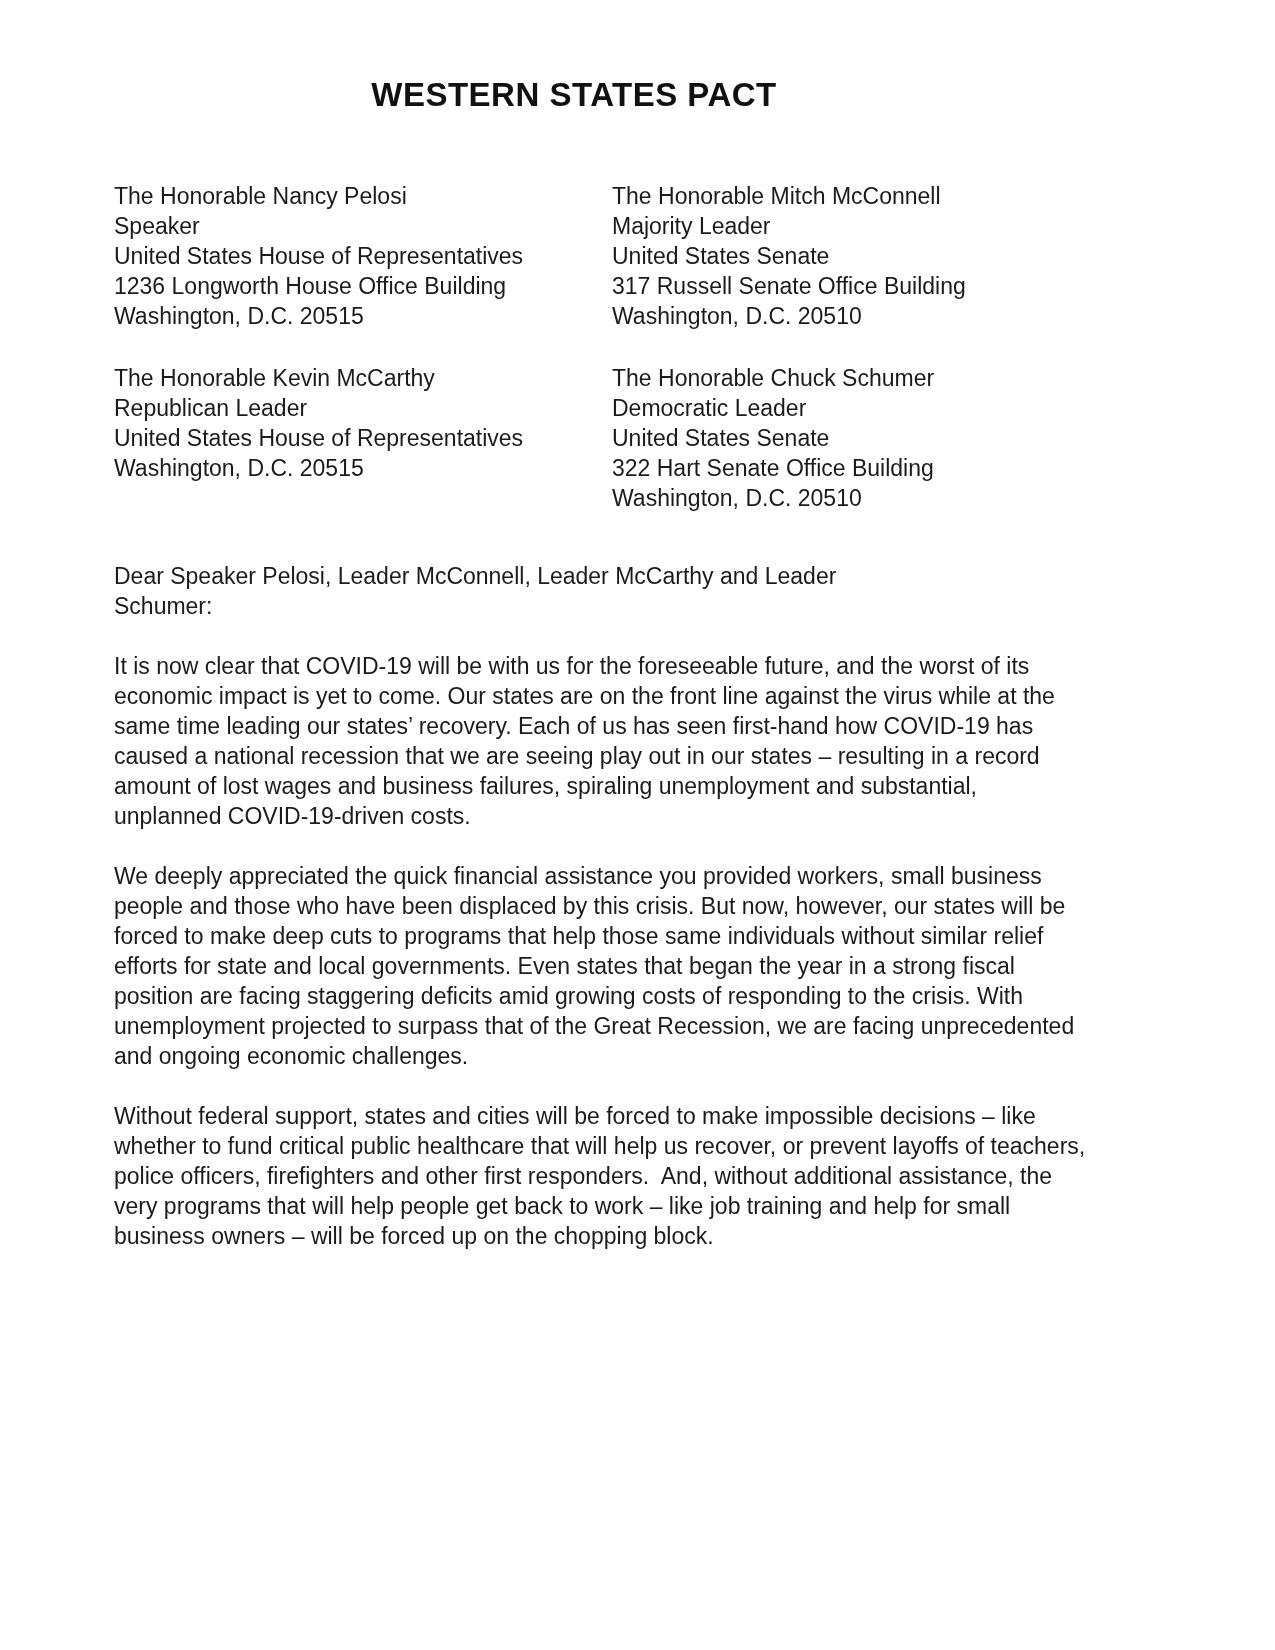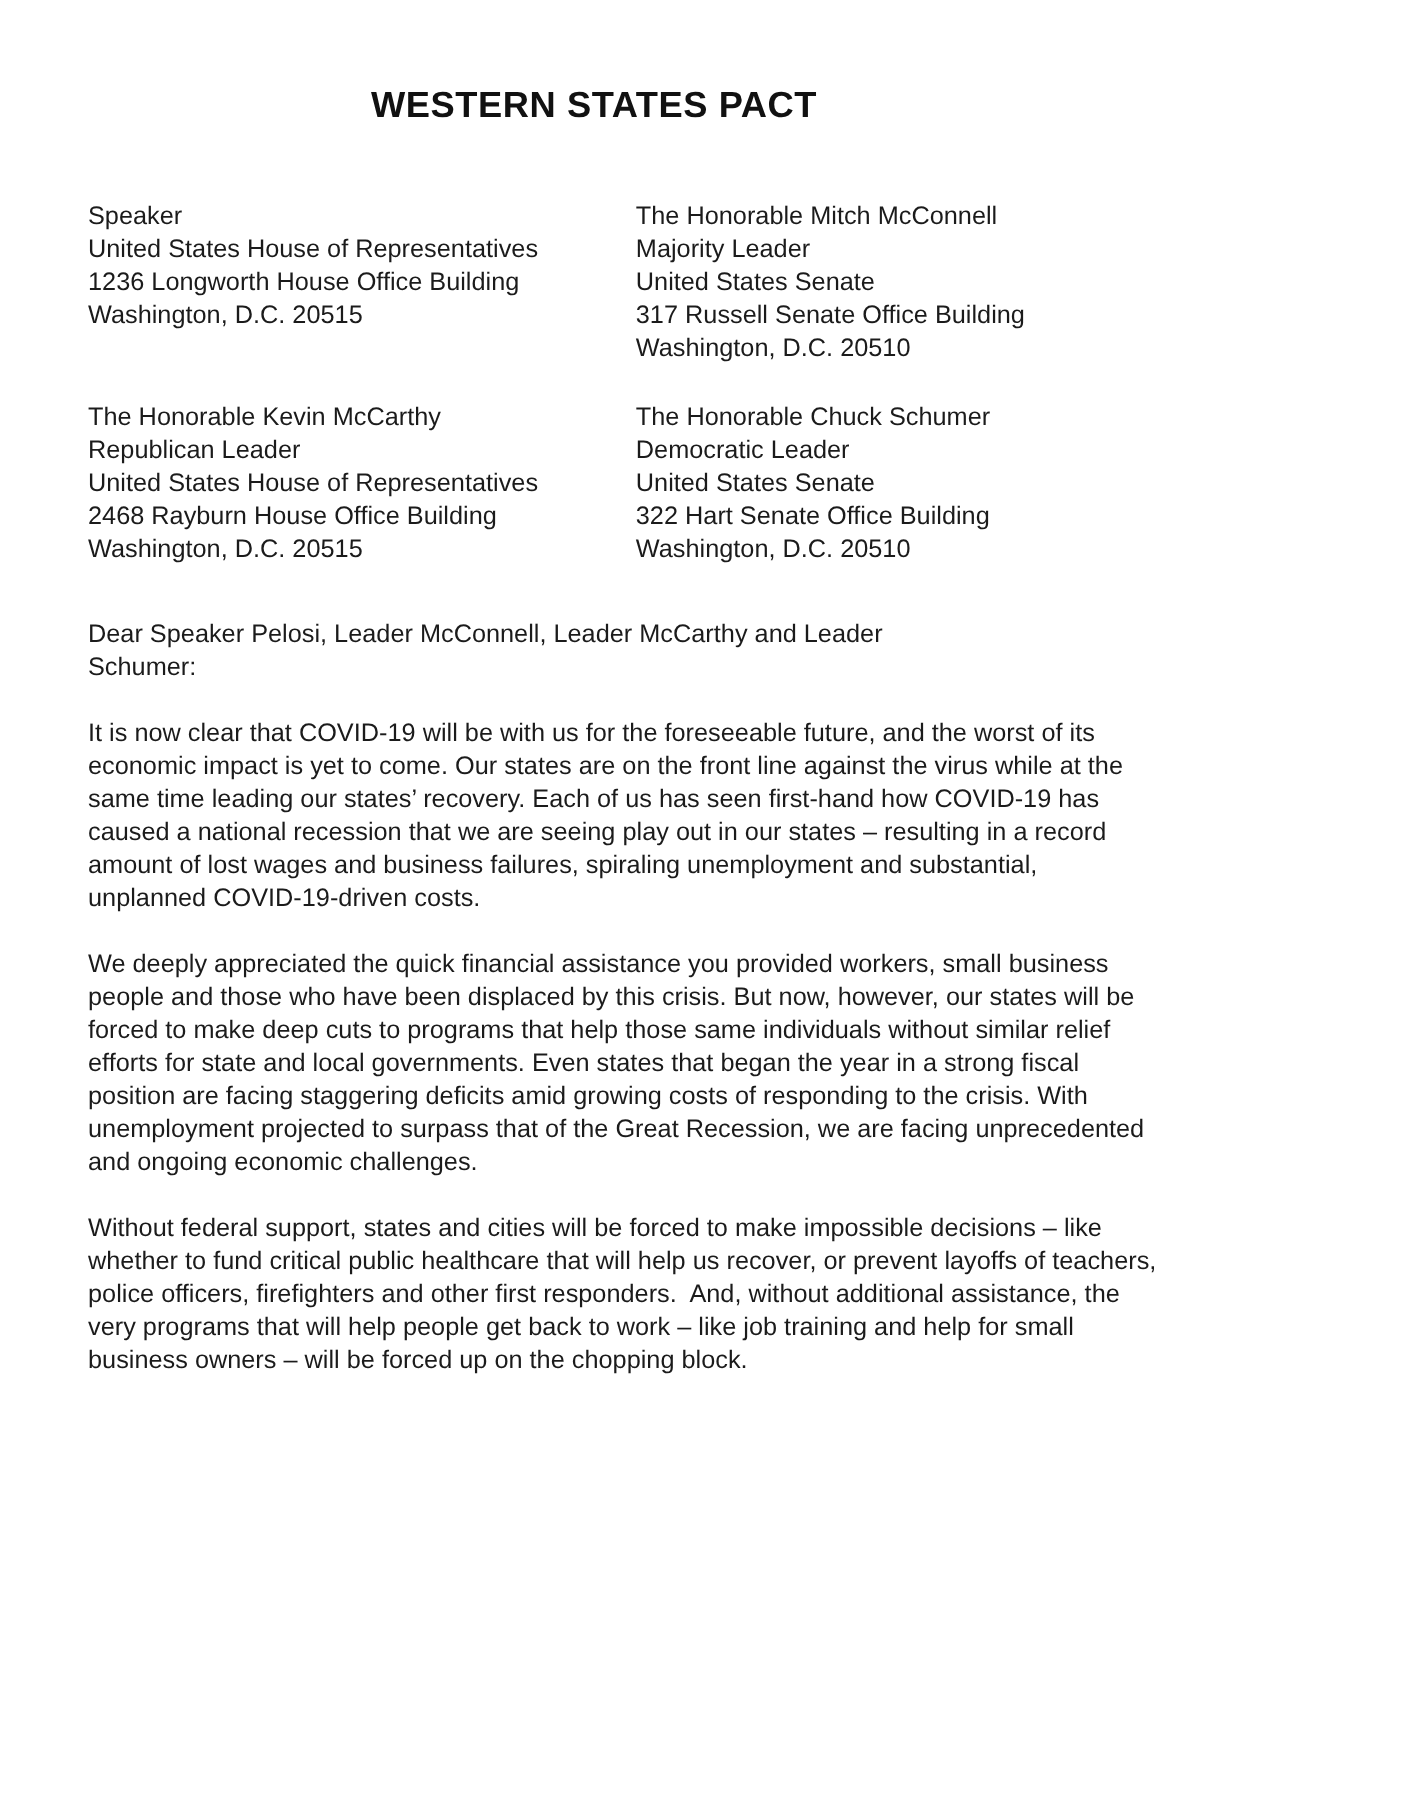--- a/index.html
+++ b/index.html
@@ -7,21 +7,21 @@
     background: #ffffff;
     font-family: "Liberation Sans", "DejaVu Sans", sans-serif;
   }
   .page {
     position: relative;
     width: 1275px;
     height: 1650px;
     margin: 0 auto;
     background: #ffffff;
     color: #1b1b1b;
-    padding: 75px 150px 0 80px;
+    padding: 75px 150px 0 114px;
     overflow: hidden;
   }
   .content {
     width: 975px;
   }
   .title {
     font-size: 33px;
     line-height: 40px;
     font-weight: 700;
     letter-spacing: 0.5px;
@@ -64,39 +64,39 @@
 
 <div class="page">
   <div class="content">
 
     <h1 class="title">WESTERN STATES PACT</h1>
 
 
     <div class="recipients">
 
       <div class="recipient">
+        <div class="line">The Honorable Nancy Pelosi</div>
         <div class="line">Speaker</div>
         <div class="line">United States House of Representatives</div>
         <div class="line">1236 Longworth House Office Building</div>
         <div class="line">Washington, D.C. 20515</div>
       </div>
 
       <div class="recipient">
         <div class="line">The Honorable Mitch McConnell</div>
         <div class="line">Majority Leader</div>
         <div class="line">United States Senate</div>
         <div class="line">317 Russell Senate Office Building</div>
         <div class="line">Washington, D.C. 20510</div>
       </div>
 
       <div class="recipient">
         <div class="line">The Honorable Kevin McCarthy</div>
         <div class="line">Republican Leader</div>
         <div class="line">United States House of Representatives</div>
-        <div class="line">2468 Rayburn House Office Building</div>
         <div class="line">Washington, D.C. 20515</div>
       </div>
 
       <div class="recipient">
         <div class="line">The Honorable Chuck Schumer</div>
         <div class="line">Democratic Leader</div>
         <div class="line">United States Senate</div>
         <div class="line">322 Hart Senate Office Building</div>
         <div class="line">Washington, D.C. 20510</div>
       </div>

